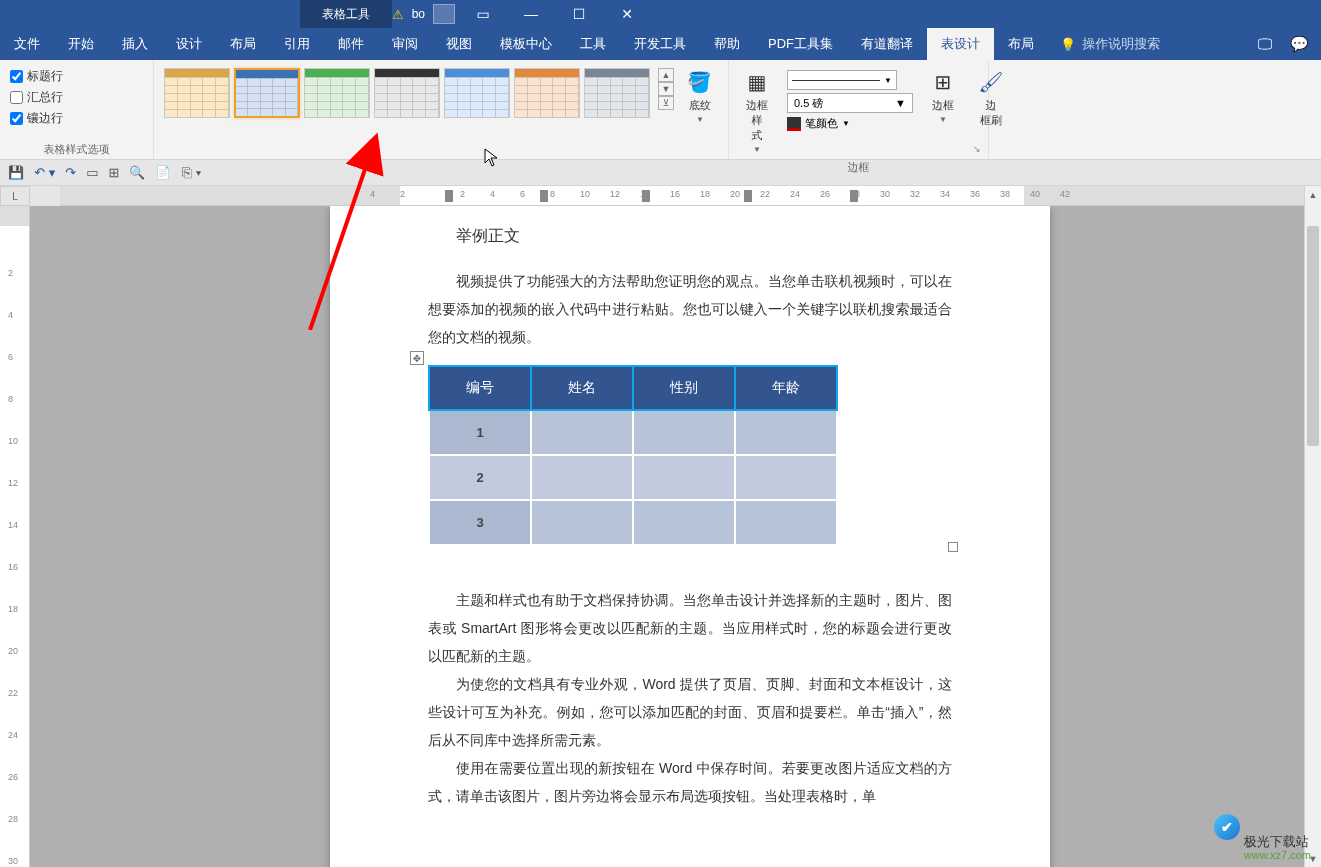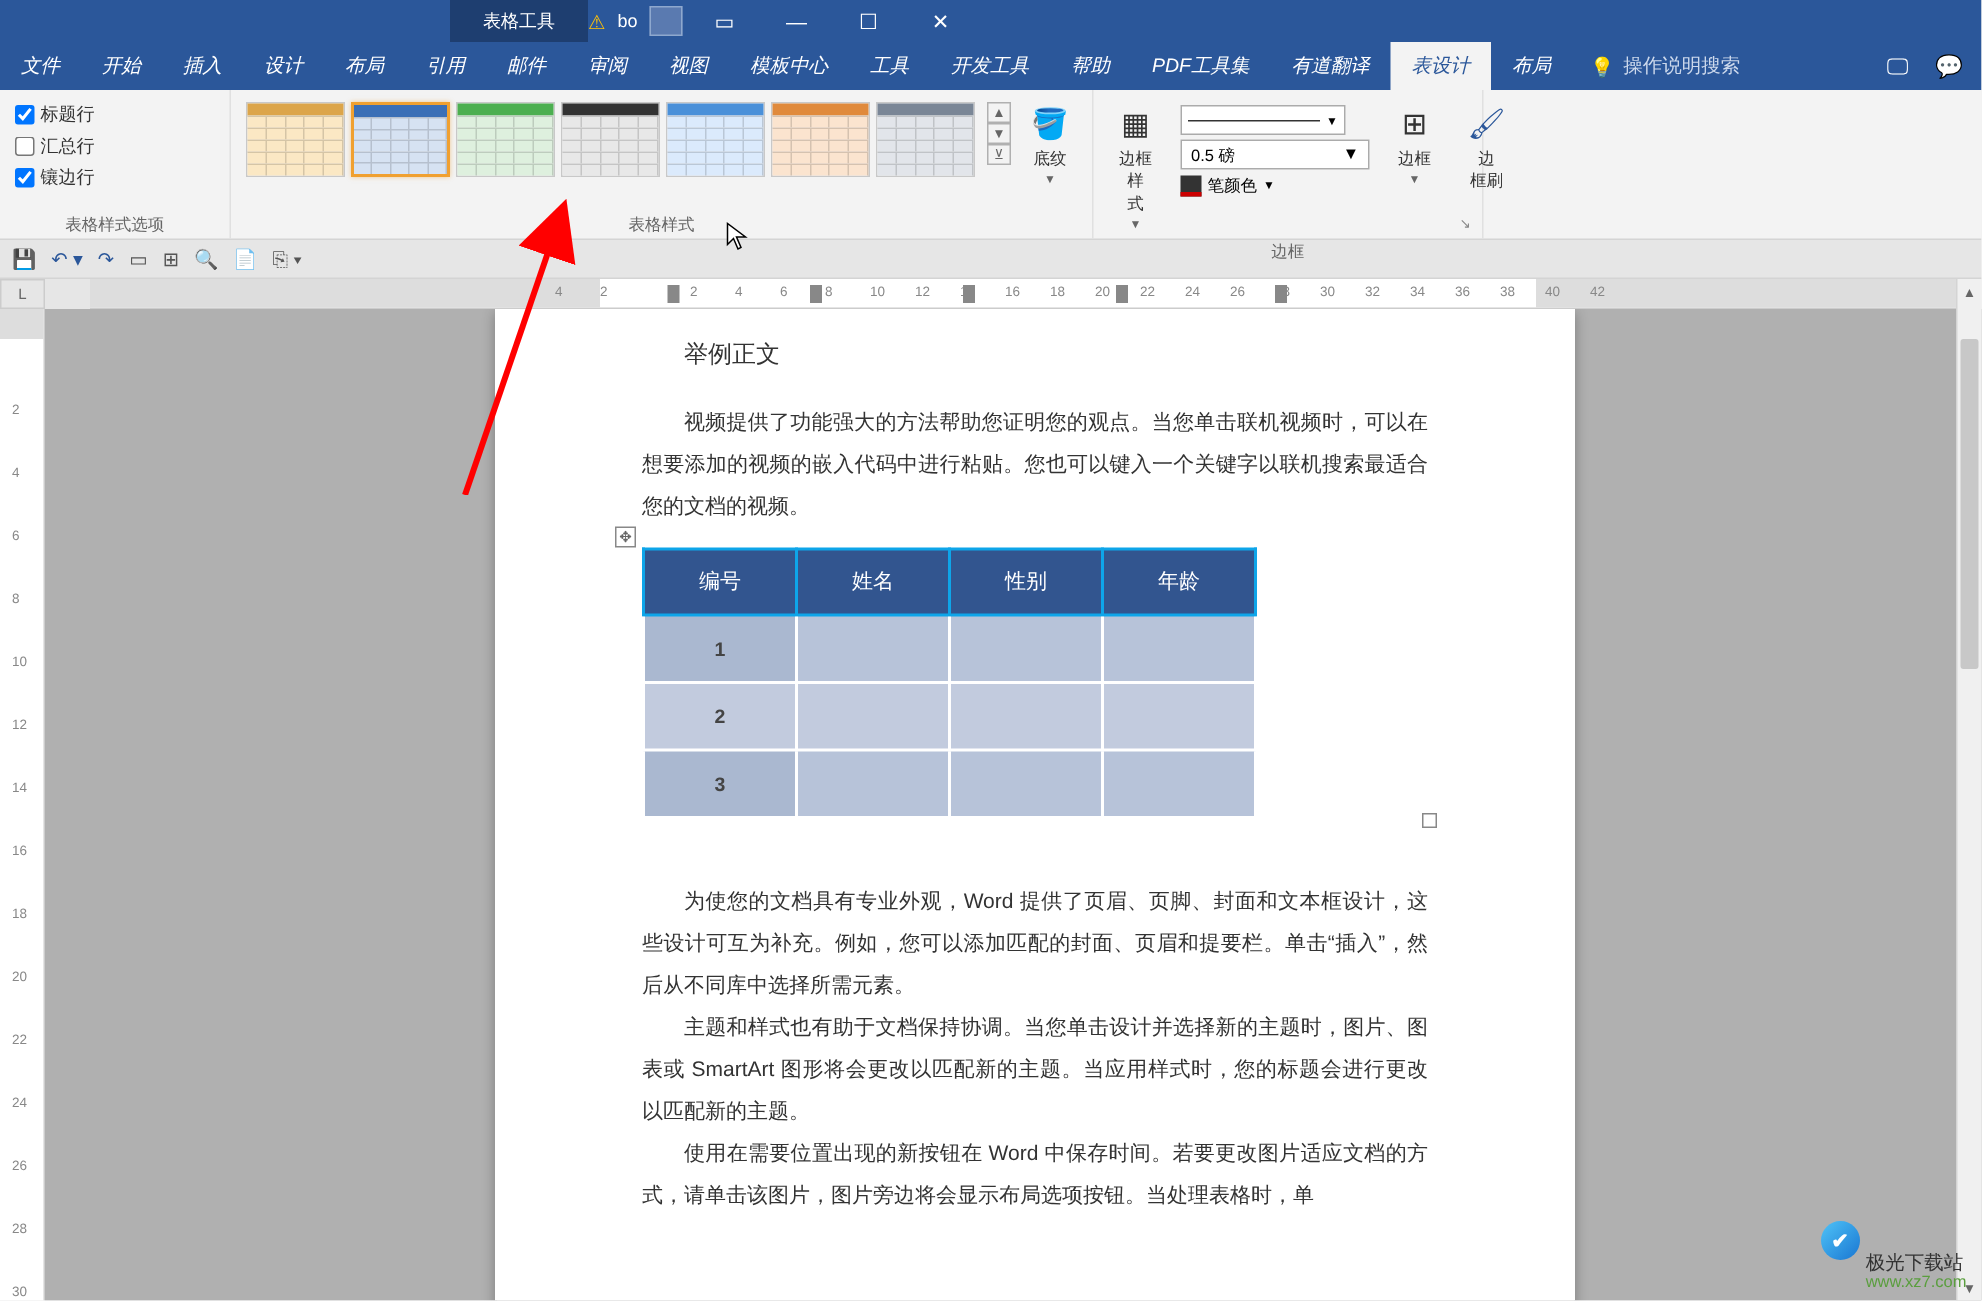--- a/index.html
+++ b/index.html
@@ -9,21 +9,21 @@
 .titlebar { height: 28px; background: #2b579a; display: flex; align-items: center; color: #fff; font-size: 12px; }
 .titlebar .title-center { flex: 1; text-align: center; }
 .titlebar .right-controls { display: flex; align-items: center; gap: 8px; padding-right: 4px; }
 .titlebar .tool-tab { background: #1e3e70; height: 28px; padding: 0 22px; display: flex; align-items: center; margin-left: 300px; }
 .titlebar .win-btn { width: 40px; height: 28px; display: flex; align-items: center; justify-content: center; font-size: 14px; }
 .titlebar .user-box { width: 22px; height: 20px; background: #5a7ab0; border: 1px solid #8ea8ce; }
 .titlebar .warn { color: #ffc107; font-size: 13px; }
 
 
 .menubar { height: 32px; background: #2b579a; display: flex; align-items: stretch; color: #fff; font-size: 13px; }
-.menubar .tab { padding: 0 14px; display: flex; align-items: center; cursor: pointer; font-style: italic; }
+.menubar .tab { padding: 0 14px; display: flex; align-items: center; cursor: pointer; }
 .menubar .tab.active { background: #f3f3f3; color: #2b579a; }
 .menubar .spacer { flex: 1; }
 .menubar .help-search { display: flex; align-items: center; gap: 6px; padding: 0 12px; color: #cdd9ec; }
 .menubar .share-icons { display: flex; gap: 18px; padding: 0 12px; align-items: center; font-size: 15px; }
 
 
 .ribbon { height: 100px; background: #f3f3f3; border-bottom: 1px solid #d4d4d4; display: flex; }
 .ribbon-group { border-right: 1px solid #e0e0e0; display: flex; flex-direction: column; padding: 4px 6px 0 6px; }
 .ribbon-group-label { font-size: 11px; color: #666; text-align: center; padding: 2px 0; }
 .ribbon-group-content { flex: 1; display: flex; align-items: flex-start; gap: 4px; }
@@ -452,21 +452,20 @@
         <div>▲</div>
         <div>▼</div>
         <div>⊻</div>
       </div>
       <div class="big-btn">
         <div class="icon">🪣</div>
         <span>底纹</span>
         <span class="arrow">▼</span>
       </div>
     </div>
-    <div class="ribbon-group-label">表格样式</div>
   </div>
 
   <div class="ribbon-group" style="width:260px; position:relative;">
     <div class="ribbon-group-content">
       <div class="big-btn">
         <div class="icon">▦</div>
         <span style="white-space:pre-line;text-align:center;">边框样
 式</span>
         <span class="arrow">▼</span>
       </div>
@@ -604,22 +603,22 @@
             <tr>
               <td>3</td>
               <td></td>
               <td></td>
               <td></td>
             </tr>
           </tbody>
       </table>
       <div class="table-resize"></div>
     </div>
+    <p>主题和样式也有助于文档保持协调。当您单击设计并选择新的主题时，图片、图表或 SmartArt 图形将会更改以匹配新的主题。当应用样式时，您的标题会进行更改以匹配新的主题。</p>
     <p>为使您的文档具有专业外观，Word 提供了页眉、页脚、封面和文本框设计，这些设计可互为补充。例如，您可以添加匹配的封面、页眉和提要栏。单击“插入”，然后从不同库中选择所需元素。</p>
-    <p>主题和样式也有助于文档保持协调。当您单击设计并选择新的主题时，图片、图表或 SmartArt 图形将会更改以匹配新的主题。当应用样式时，您的标题会进行更改以匹配新的主题。</p>
     <p>使用在需要位置出现的新按钮在 Word 中保存时间。若要更改图片适应文档的方式，请单击该图片，图片旁边将会显示布局选项按钮。当处理表格时，单</p>
   </div>
 </div>
 
 <div class="vscroll">
   <div class="arrow-up">▲</div>
   <div class="thumb"></div>
   <div class="arrow-down">▼</div>
 </div>
 

